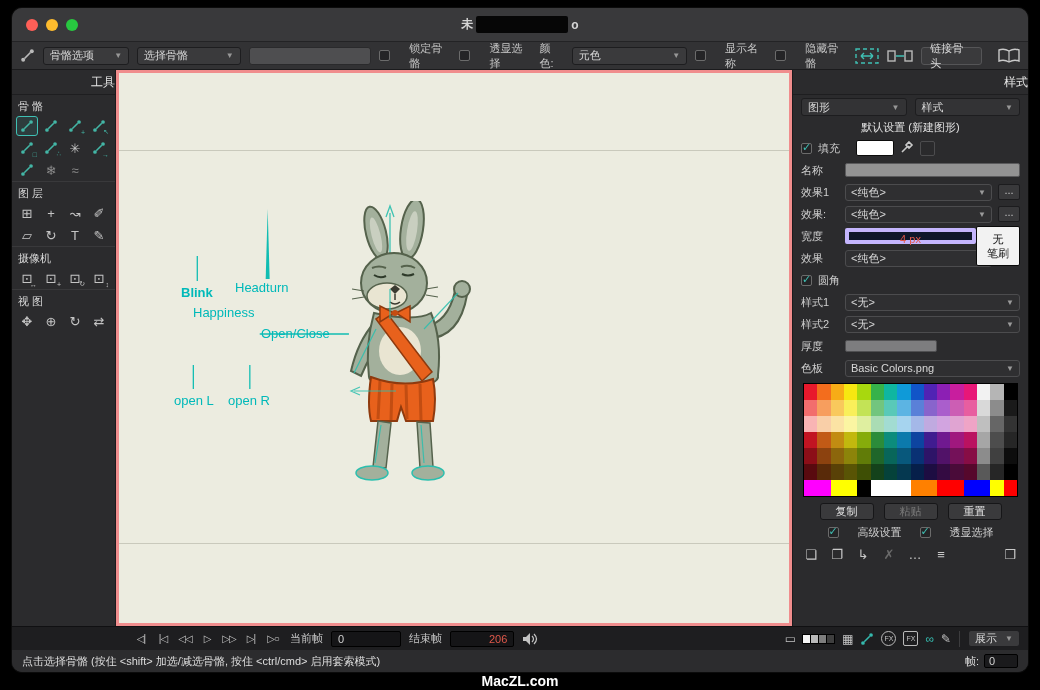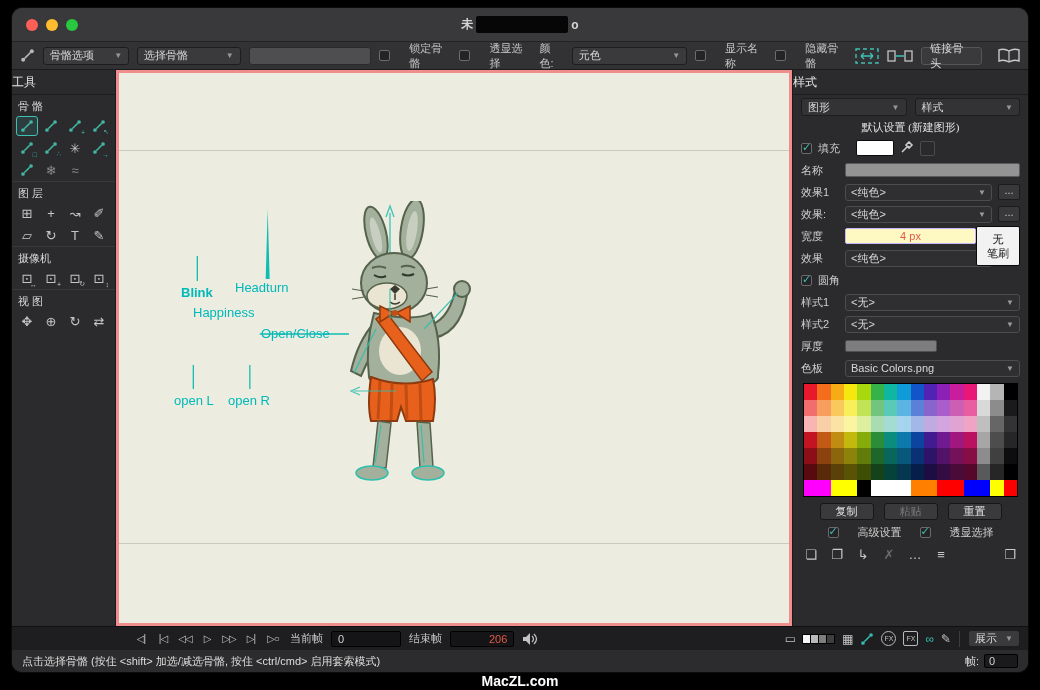--- a/index.html
+++ b/index.html
@@ -35,21 +35,21 @@
   .tb-btn { height:18px; padding:0 8px; background:#3a3a3c; border:1px solid #555557; border-radius:3px;
     color:#dcdcdc; font-size:11px; display:inline-flex; align-items:center; }
   .spacer { flex:1; }
 
   
   .main { flex:1; display:flex; min-height:0; }
 
   
   .tools { width:104px; background:#2b2b2d; border-right:1px solid #1a1a1c; flex-shrink:0;
     display:flex; flex-direction:column; font-size:11px; }
-  .panel-header { text-align:left; color:#e4e4e4; font-size:12px; padding:4px 0 3px;
+  .panel-header { text-align:right; color:#e4e4e4; font-size:12px; padding:4px 0 3px;
     border-bottom:1px solid #1e1e20; }
   .tsec { color:#d8d8d8; padding:4px 6px 1px; border-top:1px solid #39393b; font-size:11px; }
   .tsec:first-of-type { border-top:none; }
   .trow { display:flex; padding:1px 4px; gap:2px; }
   .tbtn { width:22px; height:20px; display:flex; align-items:center; justify-content:center;
     color:#c4c4c4; font-size:13px; position:relative; border:1px solid transparent; border-radius:3px; }
   .tbtn.teal { color:#43b6a6; }
   .tbtn.dim { color:#8b8b8b; }
   .tbtn.sel { border-color:#3fc0b4; background:rgba(63,192,180,.12); }
   .tbtn i { position:absolute; right:0; bottom:-1px; font-style:normal; font-size:7px; color:inherit; }
@@ -61,38 +61,38 @@
   .cv-overlay { position:absolute; left:0; top:0; width:100%; height:100%; }
   .rabbit { position:absolute; left:205px; top:128px; width:175px; height:310px; }
   .labels { position:absolute; left:0; top:0; width:100%; height:100%; }
   .cv-label { position:absolute; color:#00b9b9; font-size:13px; white-space:nowrap; }
 
   
   .style-panel { width:236px; background:#2b2b2d; border-left:1px solid #1a1a1c; flex-shrink:0;
     font-size:11px; color:#cfcfcf; display:flex; flex-direction:column; overflow:hidden; }
   .tabs-row { display:flex; align-items:center; justify-content:space-between; padding:3px 8px 2px; gap:8px; }
   .tabs-row .dd { background:#333335; flex:1; }
-  .subtitle { text-align:center; color:#e0e0e0; padding:2px 0;font-family:Liberation Serif, serif; }
+  .subtitle { text-align:center; color:#e0e0e0; padding:2px 0; }
   .prow { display:flex; align-items:center; margin:2px 8px; gap:6px; min-height:18px; }
   .plabel { width:38px; flex-shrink:0; color:#cfcfcf; }
   .mini-dd { display:inline-flex; align-items:center; justify-content:space-between;
     background:#2f2f31; border:1px solid #4c4c4e; border-radius:3px; height:17px; padding:0 5px;
     color:#d8d8d8; flex:1; }
   .mini-dd .arr { color:#9a9a9a; font-size:8px; margin-left:6px; }
   .dots { width:22px; height:16px; background:#39393b; border:1px solid #1c1c1e; border-radius:2px;
     color:#c2c2c2; text-align:center; line-height:11px; font-size:11px; flex-shrink:0; }
   .name-input { flex:1; height:14px; background:#939393; border:1px solid #5a5a5c; border-radius:2px; }
   .swatch-big { width:38px; height:16px; border:1px solid #0c0c0c; border-radius:2px; }
   .swatch-small { width:15px; height:15px; background:#2a2a2c; border:1px solid #4c4c4e; border-radius:2px; }
   .dropper { color:#c9c9c9; font-size:12px; }
   .stroke-zone { position:relative; padding-right:52px; }
   .no-brush { position:absolute; right:8px; top:1px; width:44px; height:40px; background:#f2f2f2;
     color:#151515; border:1px solid #0a0a0a; border-radius:2px; font-size:11px;
     display:flex; flex-direction:column; align-items:center; justify-content:center; line-height:1.3; }
-  .width-field { flex:1; height:16px; background:#fef9c3; border:1px solid #c4b5fd; border-radius:2px;
+  .width-field { flex:1; height:16px; background:#0f172a; border:4px solid #c4b5fd; border-radius:2px;
     color:#e0584a; text-align:center; line-height:15px; }
   .thick-bar { width:92px; height:12px; background:#7d7d7f; border-radius:2px; border:1px solid #505052; }
   .palette { display:grid; grid-template-columns:repeat(16,1fr); grid-auto-rows:16px;
     margin:4px 10px 3px; border:1px solid #000; background:#000; }
   .palette div { width:100%; height:100%; }
   .btn-row { display:flex; justify-content:center; gap:10px; margin:3px 0; }
   .pbtn { min-width:54px; height:17px; background:#3a3a3c; border:1px solid #161618; border-radius:3px;
     color:#e2e2e2; font-size:11px; display:inline-flex; align-items:center; justify-content:center; }
   .pbtn.dim { color:#7a7a7a; }
   .checks-row { display:flex; justify-content:center; gap:18px; margin:2px 0 4px; }

